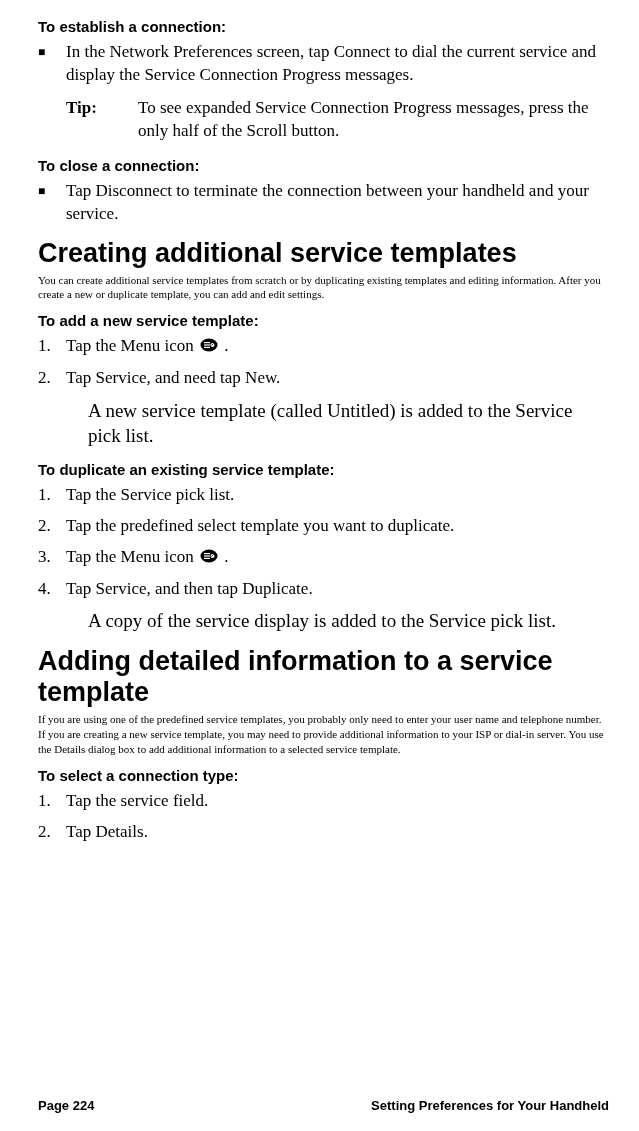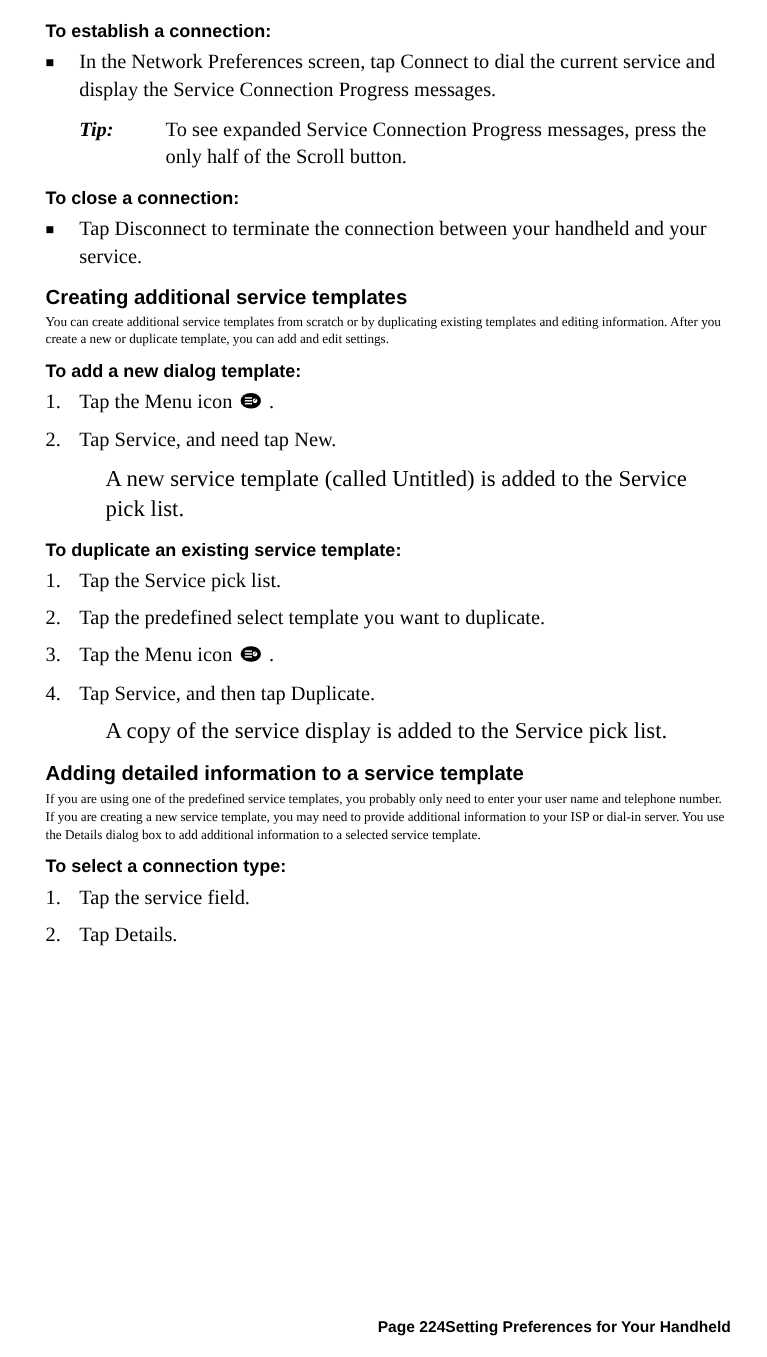--- a/index.html
+++ b/index.html
@@ -41,29 +41,28 @@
       display: flex;
       margin-left: 28px;
       margin-bottom: 14px;
       font-size: 17px;
       line-height: 1.35;
     }
     .tip-label {
       font-weight: bold;
       width: 72px;
       flex-shrink: 0;
-      font-style: italic;
     }
     .tip-text {
       flex: 1;
     }
     .section-heading {
       font-family: Arial, Helvetica, sans-serif;
       font-weight: bold;
-      font-size: 17px;
+      font-size: 27px;
       margin-top: 12px;
       margin-bottom: 4px;
     }
     .body-text {
       font-size: 11px;
       line-height: 1.35;
       margin-bottom: 10px;
     }
     .num-item {
       display: flex;
@@ -89,21 +88,21 @@
       display: inline-block;
       vertical-align: middle;
       margin: 0 2px;
     }
     .footer {
       position: absolute;
       bottom: 18px;
       left: 38px;
       right: 30px;
       display: flex;
-      justify-content: flex-end;
+      justify-content: space-between;
       font-family: Arial, Helvetica, sans-serif;
       font-weight: bold;
       font-size: 13px;
     }
   </style>
 </head>
 <body>
 
 <div class="heading-bold">To establish a connection:</div>
 <div class="bullet-item">
@@ -117,21 +116,21 @@
 
 <div class="heading-bold">To close a connection:</div>
 <div class="bullet-item">
   <div class="bullet-marker">■</div>
   <div class="bullet-text">Tap Disconnect to terminate the connection between your handheld and your service.</div>
 </div>
 
 <div class="section-heading">Creating additional service templates</div>
 <div class="body-text">You can create additional service templates from scratch or by duplicating existing templates and editing information. After you create a new or duplicate template, you can add and edit settings.</div>
 
-<div class="heading-bold">To add a new dialog template:</div>
+<div class="heading-bold">To add a new service template:</div>
 <div class="num-item">
   <div class="num-marker">1.</div>
   <div class="num-text">
     <span>Tap the Menu icon </span><span class="menu-icon"><svg width="18" height="14" viewBox="0 0 18 14">
           <ellipse cx="9" cy="7" rx="8.5" ry="6.5" fill="#000"></ellipse>
           <rect x="4" y="4" width="6" height="1.2" fill="#fff"></rect>
           <rect x="4" y="6.4" width="6" height="1.2" fill="#fff"></rect>
           <rect x="4" y="8.8" width="6" height="1.2" fill="#fff"></rect>
           <circle cx="12.5" cy="7" r="2" fill="#fff"></circle>
           <path d="M11.5 7.5 L13.5 5.5" stroke="#000" stroke-width="0.8"></path>

